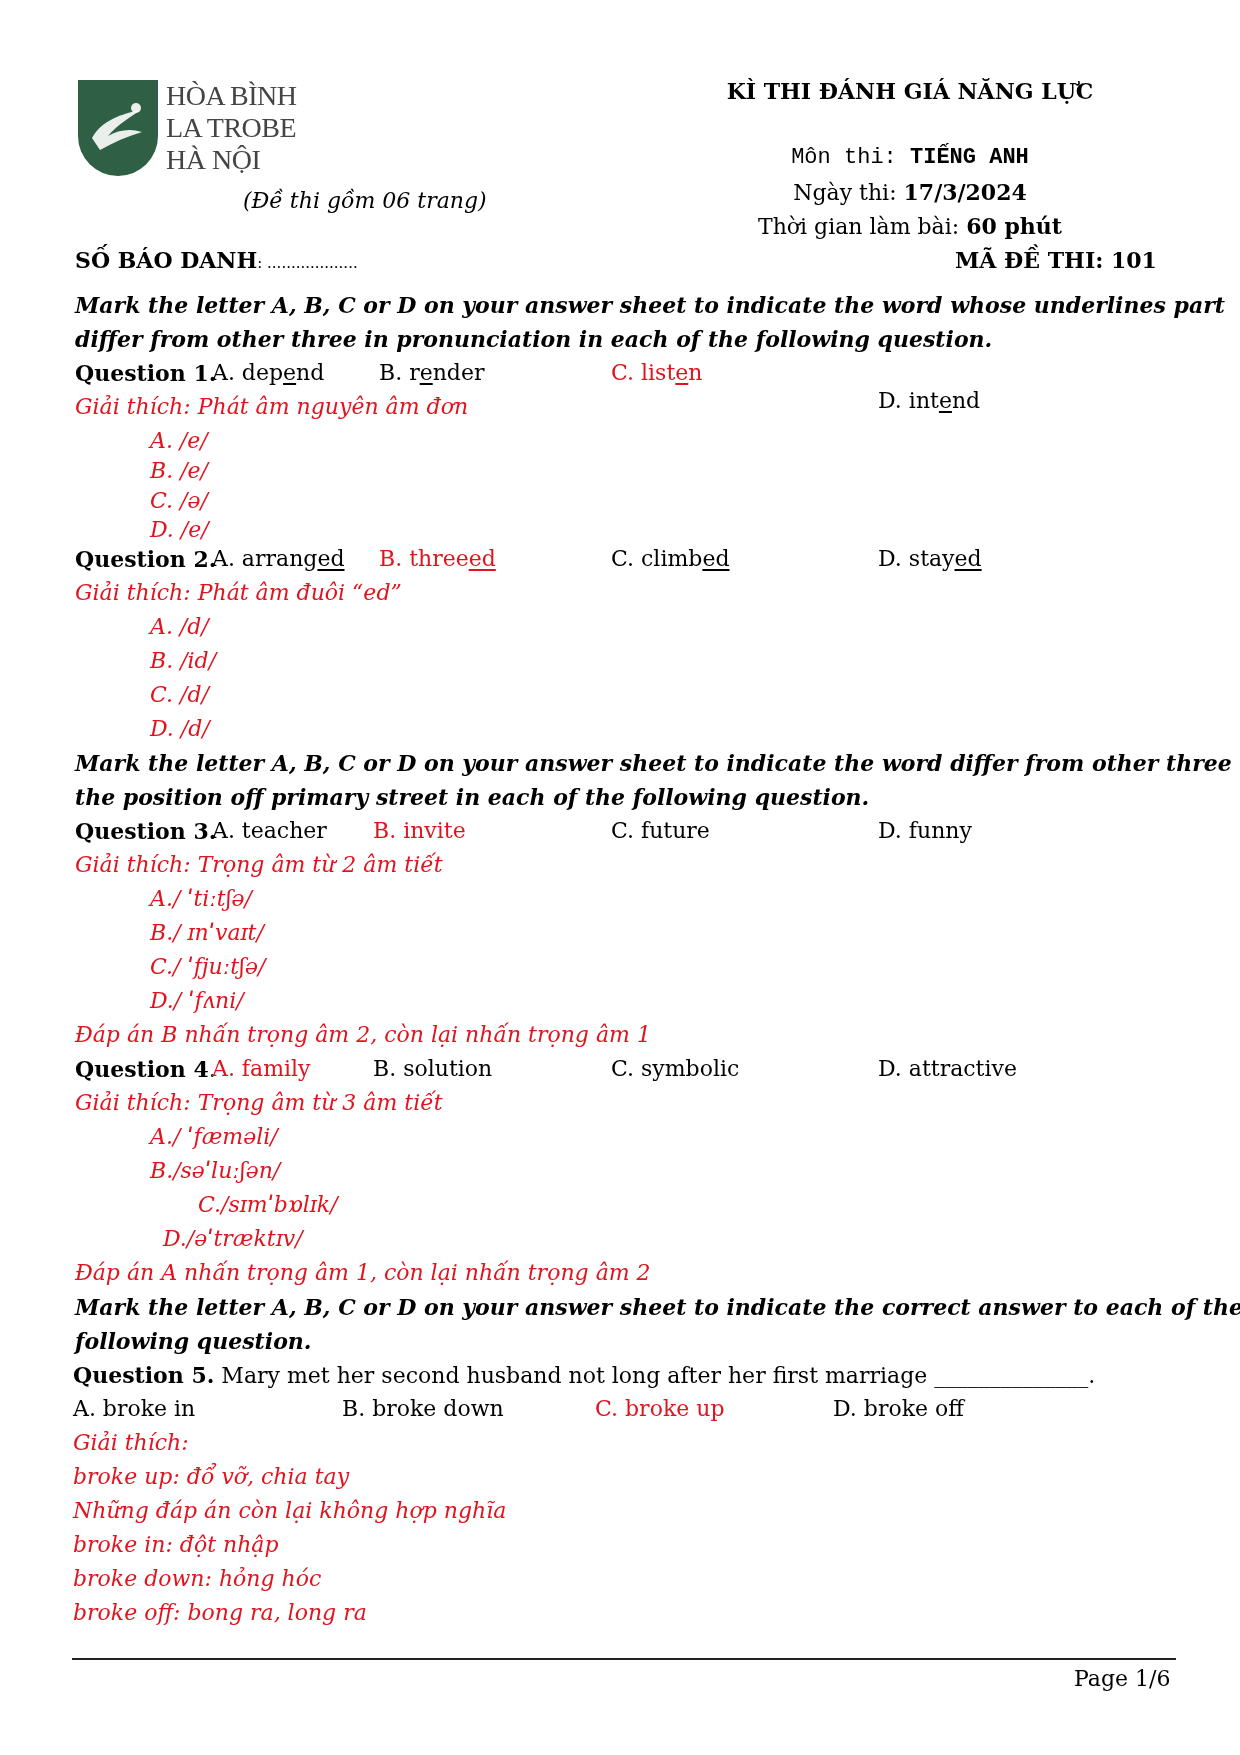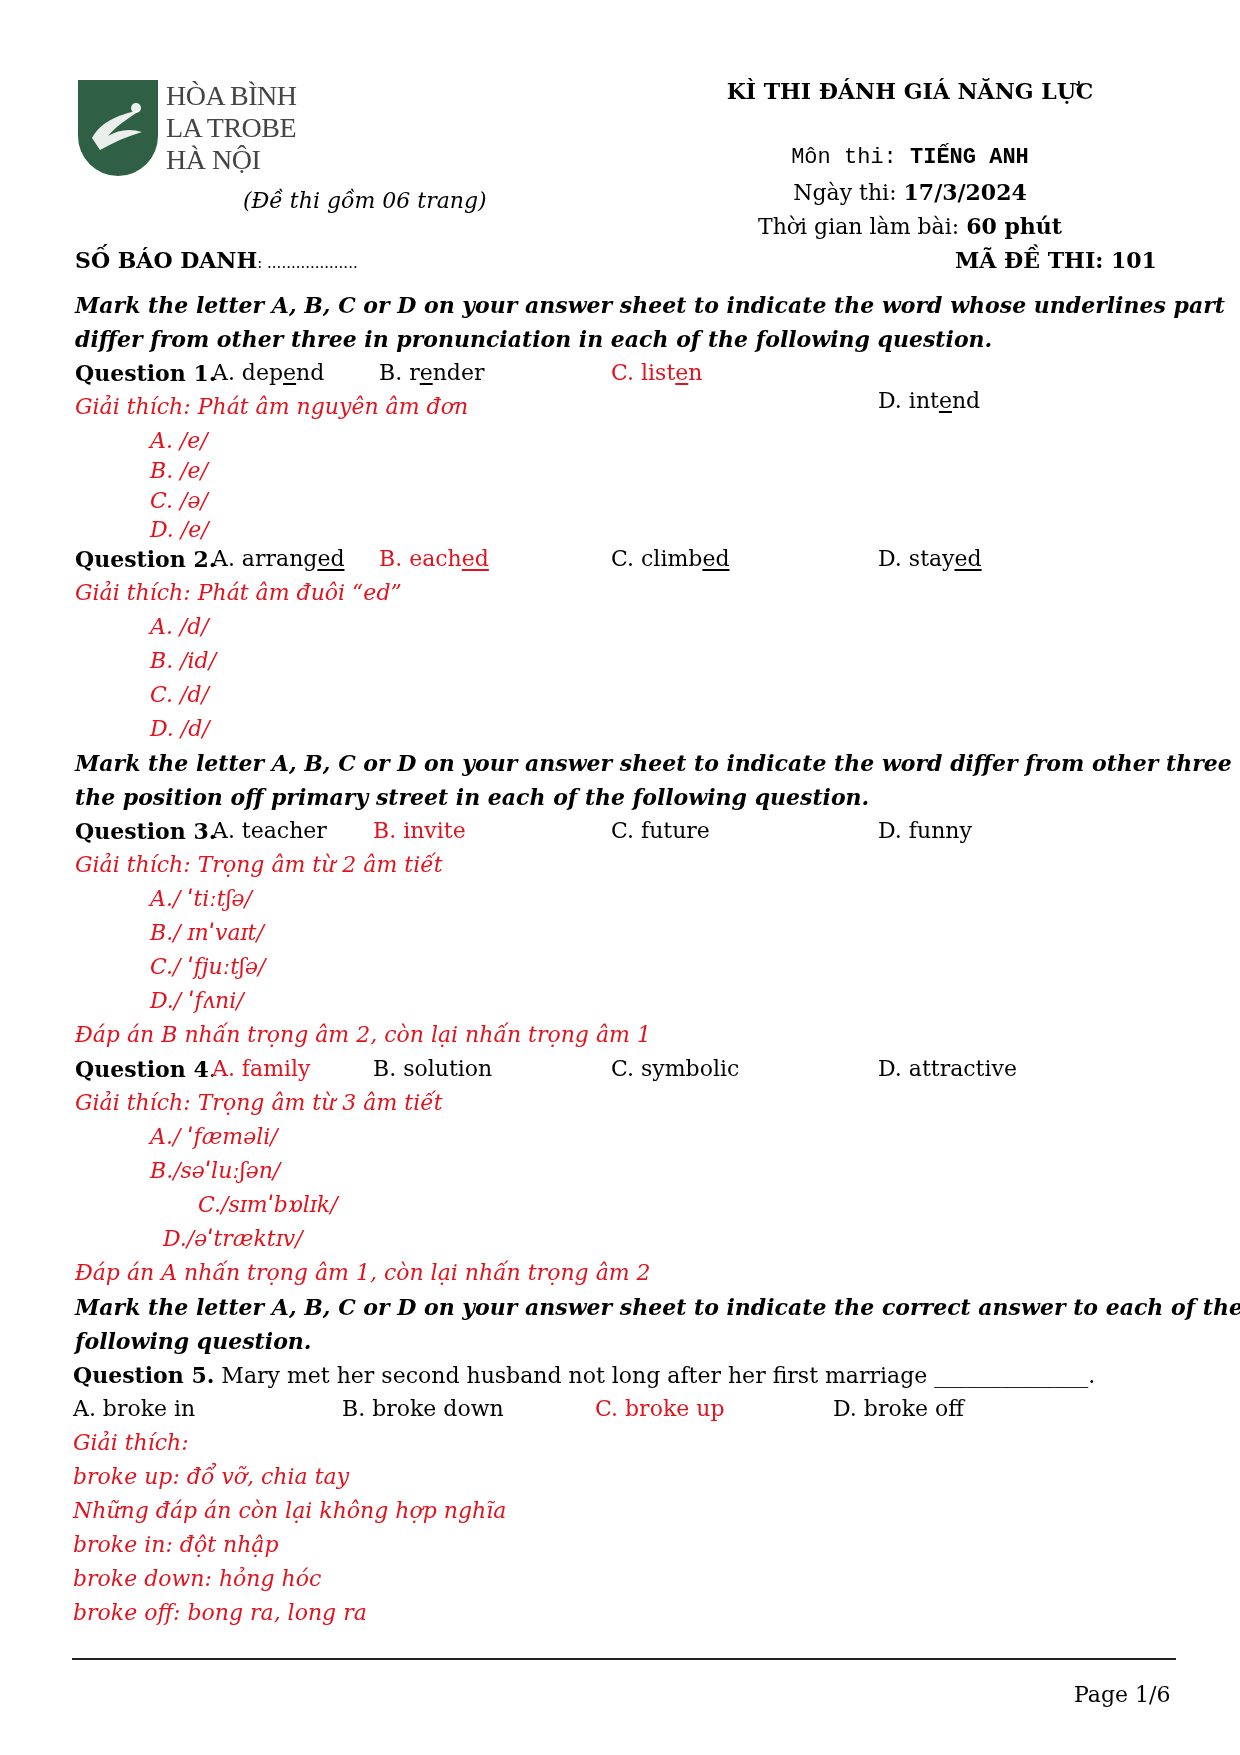--- a/index.html
+++ b/index.html
@@ -69,21 +69,21 @@
   <div class="abs txt red" style="left:611px; top:358px;"><span>C. list</span><span class="u">e</span><span>n</span></div>
   <div class="abs txt" style="left:878px; top:358px;margin-top:28px;"><span>D. int</span><span class="u">e</span><span>nd</span></div>
   <div class="abs txt i red" style="left:75px; top:392px;">Giải thích: Phát âm nguyên âm đơn</div>
   <div class="abs txt i red" style="left:150px; top:426px;">A. /e/</div>
   <div class="abs txt i red" style="left:150px; top:456px;">B. /e/</div>
   <div class="abs txt i red" style="left:150px; top:486px;">C. /ə/</div>
   <div class="abs txt i red" style="left:150px; top:515px;">D. /e/</div>
 
   <div class="abs txt b" style="left:75px; top:544px;">Question 2.</div>
   <div class="abs txt" style="left:212px; top:544px;"><span>A. arrang</span><span class="u">ed</span></div>
-  <div class="abs txt red" style="left:379px; top:544px;"><span>B. each</span><span class="u">ed</span></div>
+  <div class="abs txt red" style="left:379px; top:544px;"><span>B. three</span><span class="u">ed</span></div>
   <div class="abs txt" style="left:611px; top:544px;"><span>C. climb</span><span class="u">ed</span></div>
   <div class="abs txt" style="left:878px; top:544px;"><span>D. stay</span><span class="u">ed</span></div>
   <div class="abs txt i red" style="left:75px; top:578px;">Giải thích: Phát âm đuôi “ed”</div>
   <div class="abs txt i red" style="left:150px; top:612px;">A. /d/</div>
   <div class="abs txt i red" style="left:150px; top:646px;">B. /id/</div>
   <div class="abs txt i red" style="left:150px; top:680px;">C. /d/</div>
   <div class="abs txt i red" style="left:150px; top:714px;">D. /d/</div>
 
   <div class="abs txt b i" style="left:75px; top:748px;">Mark the letter A, B, C or D on your answer sheet to indicate the word differ from other three in</div>
   <div class="abs txt b i" style="left:75px; top:782px;">the position off primary street in each of the following question.</div>
@@ -121,15 +121,15 @@
   <div class="abs txt red" style="left:595px; top:1394px;">C. broke up</div>
   <div class="abs txt" style="left:833px; top:1394px;">D. broke off</div>
   <div class="abs txt i red" style="left:73px; top:1428px;">Giải thích:</div>
   <div class="abs txt i red" style="left:73px; top:1462px;">broke up: đổ vỡ, chia tay</div>
   <div class="abs txt i red" style="left:73px; top:1496px;">Những đáp án còn lại không hợp nghĩa</div>
   <div class="abs txt i red" style="left:73px; top:1530px;">broke in: đột nhập</div>
   <div class="abs txt i red" style="left:73px; top:1564px;">broke down: hỏng hóc</div>
   <div class="abs txt i red" style="left:73px; top:1598px;">broke off: bong ra, long ra</div>
 
   <div class="rule"></div>
-  <div class="abs txt" style="left:1074px; top:1664px;margin-top:16px;">Page 1/6</div>
+  <div class="abs txt" style="left:1074px; top:1664px;">Page 1/6</div>
 
 </div>
 
 </body></html>

